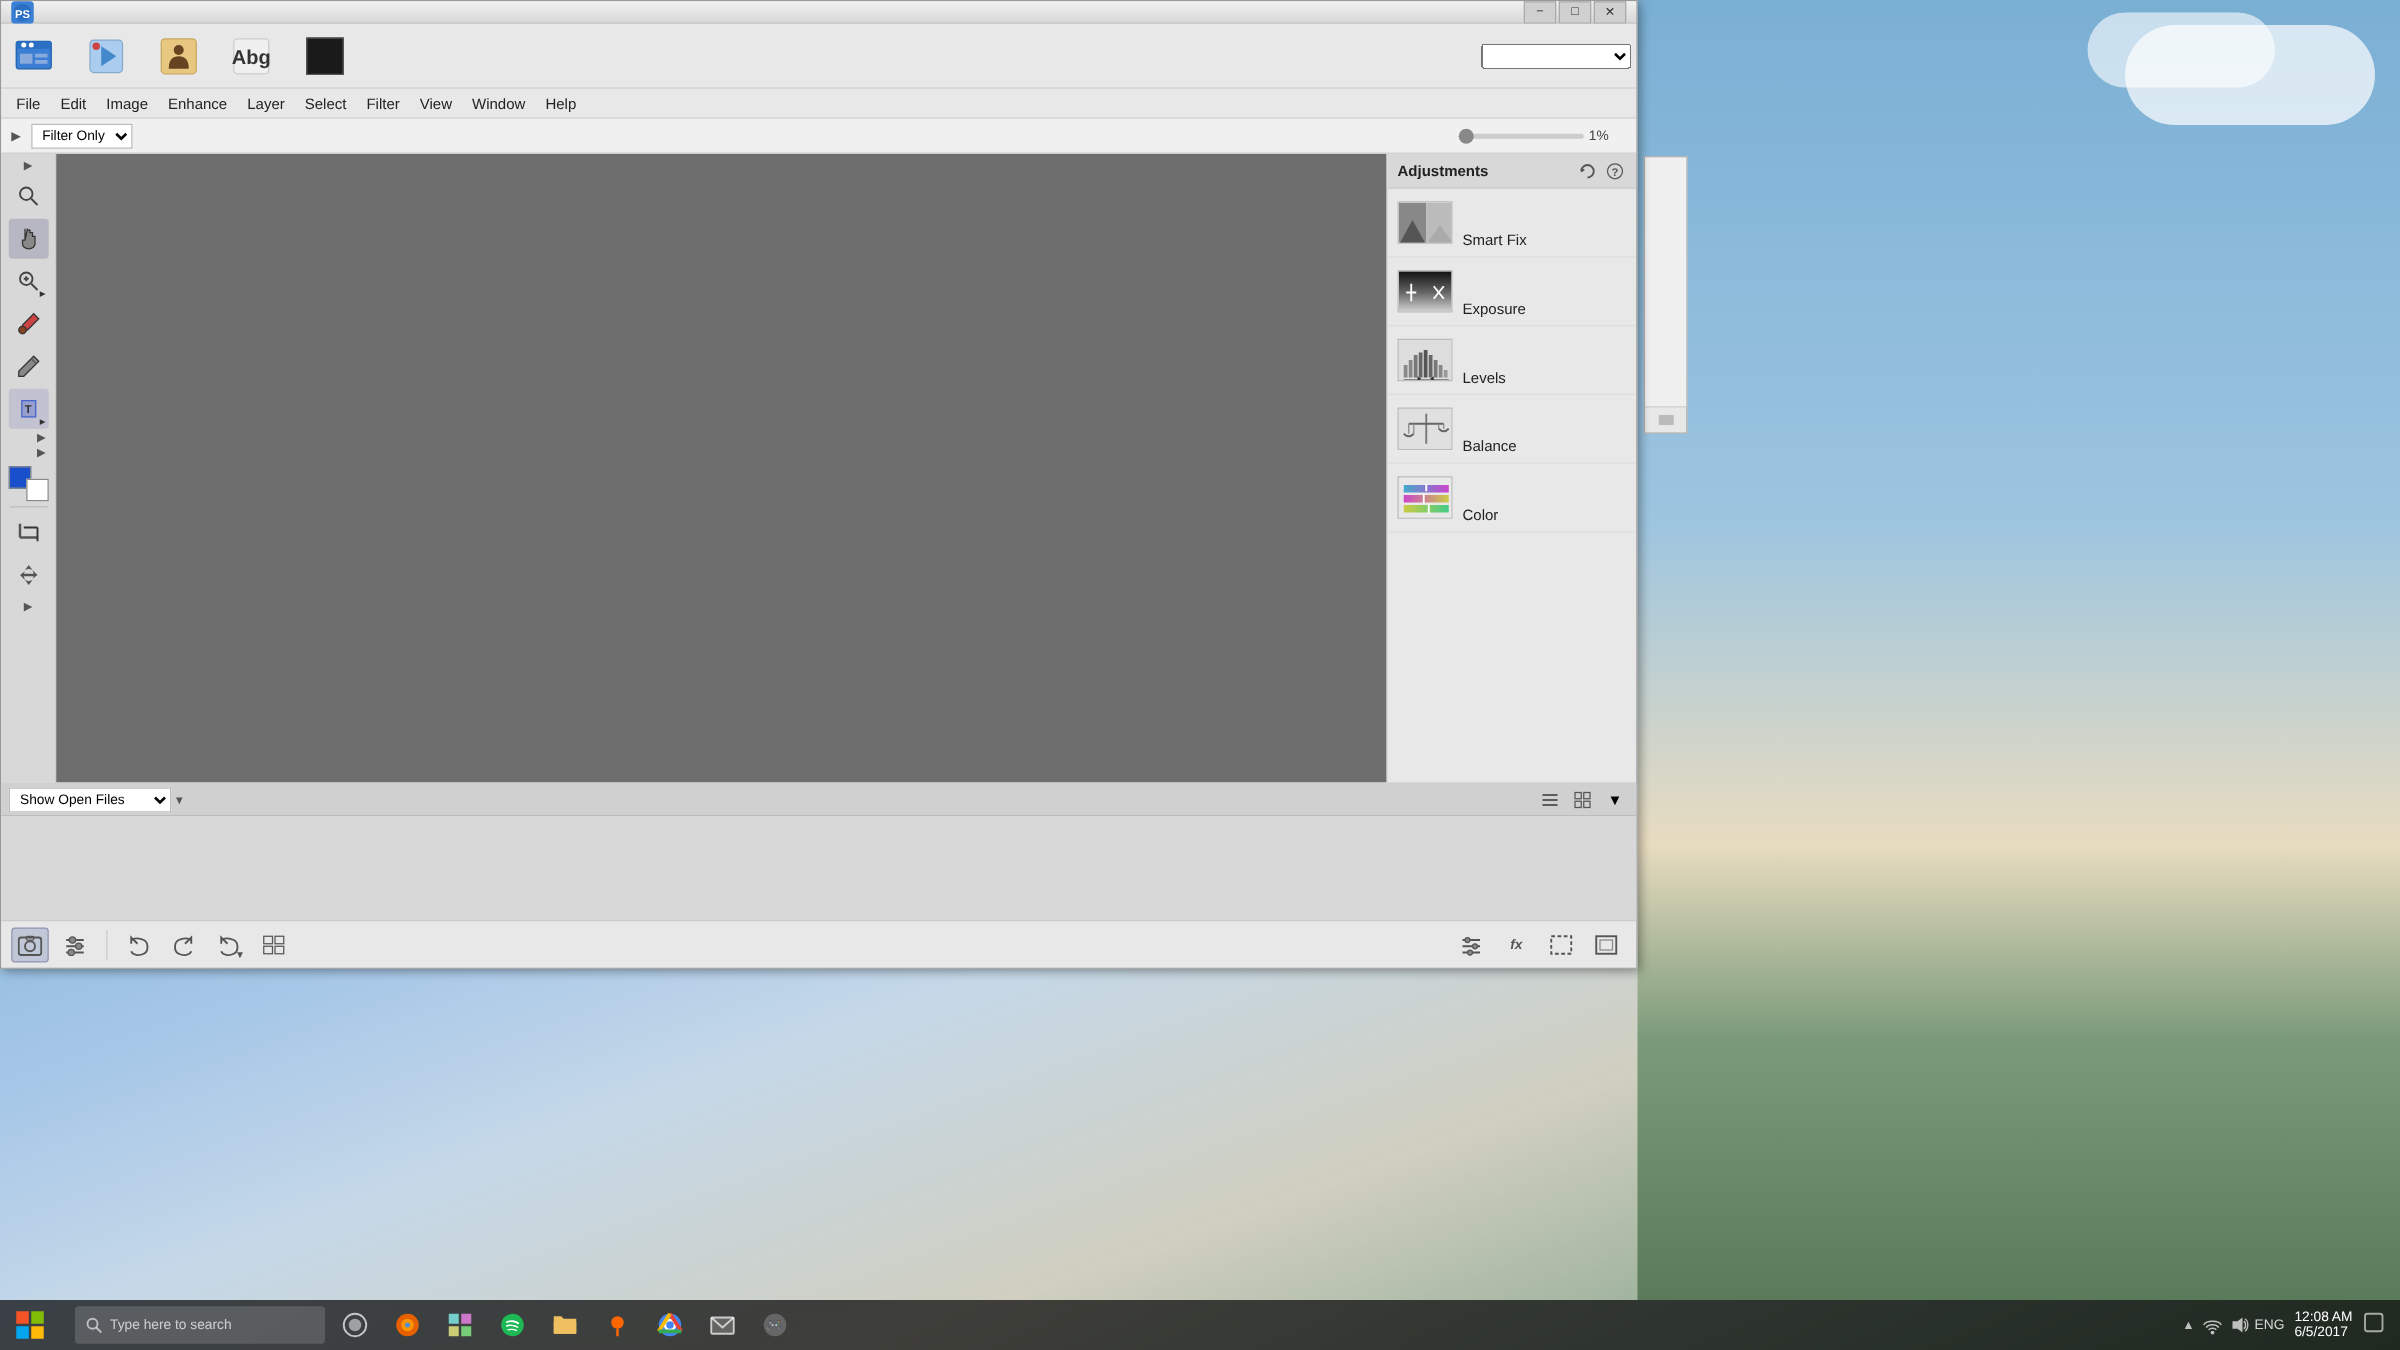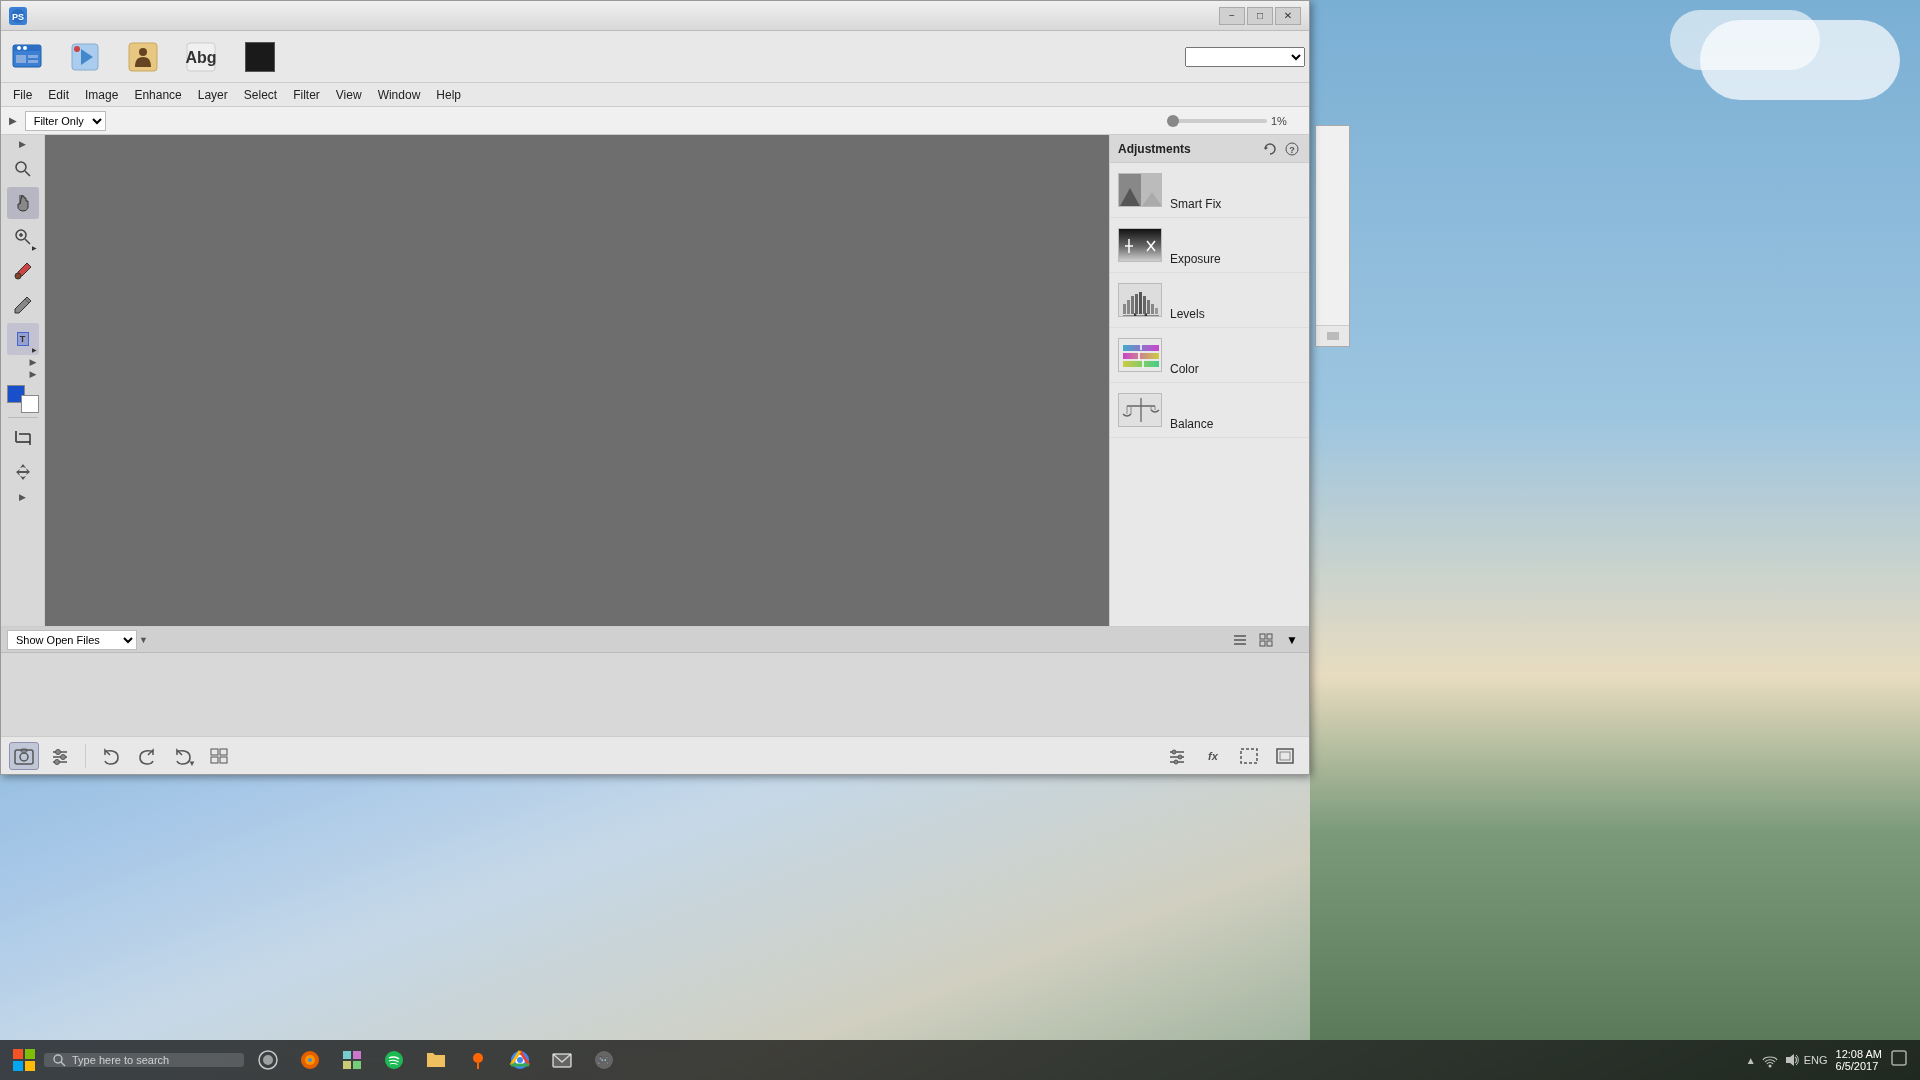--- a/index.html
+++ b/index.html
@@ -31,21 +31,21 @@
       background: #e8e8e8;
       border: 1px solid #999;
       box-shadow: 2px 2px 8px rgba(0,0,0,0.4);
       z-index: 10;
       display: flex;
       flex-direction: column;
     }
 
     
     .title-bar {
-      height: 30px;
+      height: 18px;
       background: linear-gradient(to bottom, #f0f0f0, #d8d8d8);
       display: flex;
       align-items: center;
       justify-content: space-between;
       padding: 0 8px;
       border-bottom: 1px solid #bbb;
       flex-shrink: 0;
     }
 
     .title-bar-left {
@@ -454,27 +454,27 @@
       width: 40px;
       height: 36px;
       display: flex;
       align-items: center;
       justify-content: center;
       cursor: pointer;
       border-radius: 3px;
     }
 
     .taskbar-search {
-      margin-left: 0;
+      margin-left: 16px;
       display: flex;
       align-items: center;
       background: rgba(255,255,255,0.15);
       border-radius: 3px;
       padding: 2px 8px;
-      height: 14px;
+      height: 30px;
       gap: 6px;
       min-width: 200px;
     }
 
     .taskbar-search-text {
       color: rgba(255,255,255,0.7);
       font-size: 11px;
     }
 
     .taskbar-right {
@@ -763,20 +763,41 @@
             <rect x="28" y="16" width="3" height="14" fill="#777"></rect>
             <rect x="32" y="20" width="3" height="10" fill="#888"></rect>
             <rect x="36" y="24" width="3" height="6" fill="#999"></rect>
 
             <line x1="4" y1="32" x2="40" y2="32" stroke="#333" stroke-width="1"></line>
             <polygon points="15,29 15,33 18,31" fill="#333"></polygon>
             <polygon points="28,29 28,33 25,31" fill="#333"></polygon>
           </svg>
         </div>
         <span class="adj-label">Levels</span>
+      </div>
+
+      <div class="adjustment-item">
+        <div class="adj-thumb">
+          <svg width="44" height="34" viewBox="0 0 44 34">
+            <rect width="44" height="34" fill="#e0e0e0"></rect>
+
+            <line x1="22" y1="4" x2="22" y2="28" stroke="#777" stroke-width="1.5"></line>
+            <line x1="8" y1="12" x2="36" y2="12" stroke="#666" stroke-width="1.5"></line>
+
+            <path d="M4 20 Q8 24 12 20" stroke="#666" stroke-width="1.5" fill="none"></path>
+
+            <path d="M32 16 Q36 20 40 16" stroke="#666" stroke-width="1.5" fill="none"></path>
+
+            <line x1="8" y1="12" x2="8" y2="20" stroke="#888" stroke-width="1"></line>
+            <line x1="12" y1="12" x2="12" y2="20" stroke="#888" stroke-width="1"></line>
+            <line x1="32" y1="12" x2="32" y2="16" stroke="#888" stroke-width="1"></line>
+            <line x1="36" y1="12" x2="36" y2="16" stroke="#888" stroke-width="1"></line>
+          </svg>
+        </div>
+        <span class="adj-label">Balance</span>
       </div>
 
       <div class="adjustment-item">
         <div class="adj-thumb">
           <svg width="44" height="34" viewBox="0 0 44 34">
 
             <rect width="44" height="34" fill="#e8e8e8"></rect>
 
             <defs>
               <linearGradient id="cyanMag" x1="0" y1="0" x2="1" y2="0">
@@ -796,41 +817,20 @@
             <rect x="4" y="14" width="36" height="6" fill="url(#magYel)"></rect>
             <rect x="4" y="22" width="36" height="6" fill="url(#yelCya)"></rect>
             <line x1="22" y1="5" x2="22" y2="11" stroke="white" stroke-width="1.5"></line>
             <line x1="20" y1="13" x2="20" y2="21" stroke="white" stroke-width="1.5"></line>
             <line x1="24" y1="21" x2="24" y2="29" stroke="white" stroke-width="1.5"></line>
           </svg>
         </div>
         <span class="adj-label">Color</span>
       </div>
 
-      <div class="adjustment-item">
-        <div class="adj-thumb">
-          <svg width="44" height="34" viewBox="0 0 44 34">
-            <rect width="44" height="34" fill="#e0e0e0"></rect>
-
-            <line x1="22" y1="4" x2="22" y2="28" stroke="#777" stroke-width="1.5"></line>
-            <line x1="8" y1="12" x2="36" y2="12" stroke="#666" stroke-width="1.5"></line>
-
-            <path d="M4 20 Q8 24 12 20" stroke="#666" stroke-width="1.5" fill="none"></path>
-
-            <path d="M32 16 Q36 20 40 16" stroke="#666" stroke-width="1.5" fill="none"></path>
-
-            <line x1="8" y1="12" x2="8" y2="20" stroke="#888" stroke-width="1"></line>
-            <line x1="12" y1="12" x2="12" y2="20" stroke="#888" stroke-width="1"></line>
-            <line x1="32" y1="12" x2="32" y2="16" stroke="#888" stroke-width="1"></line>
-            <line x1="36" y1="12" x2="36" y2="16" stroke="#888" stroke-width="1"></line>
-          </svg>
-        </div>
-        <span class="adj-label">Balance</span>
-      </div>
-
     </div>
 
   </div>
 
   <div class="bottom-panel">
     <div class="bottom-toolbar">
       <div class="bottom-select-container">
         <select class="bottom-select">
           <option>Show Open Files</option>
         </select>

